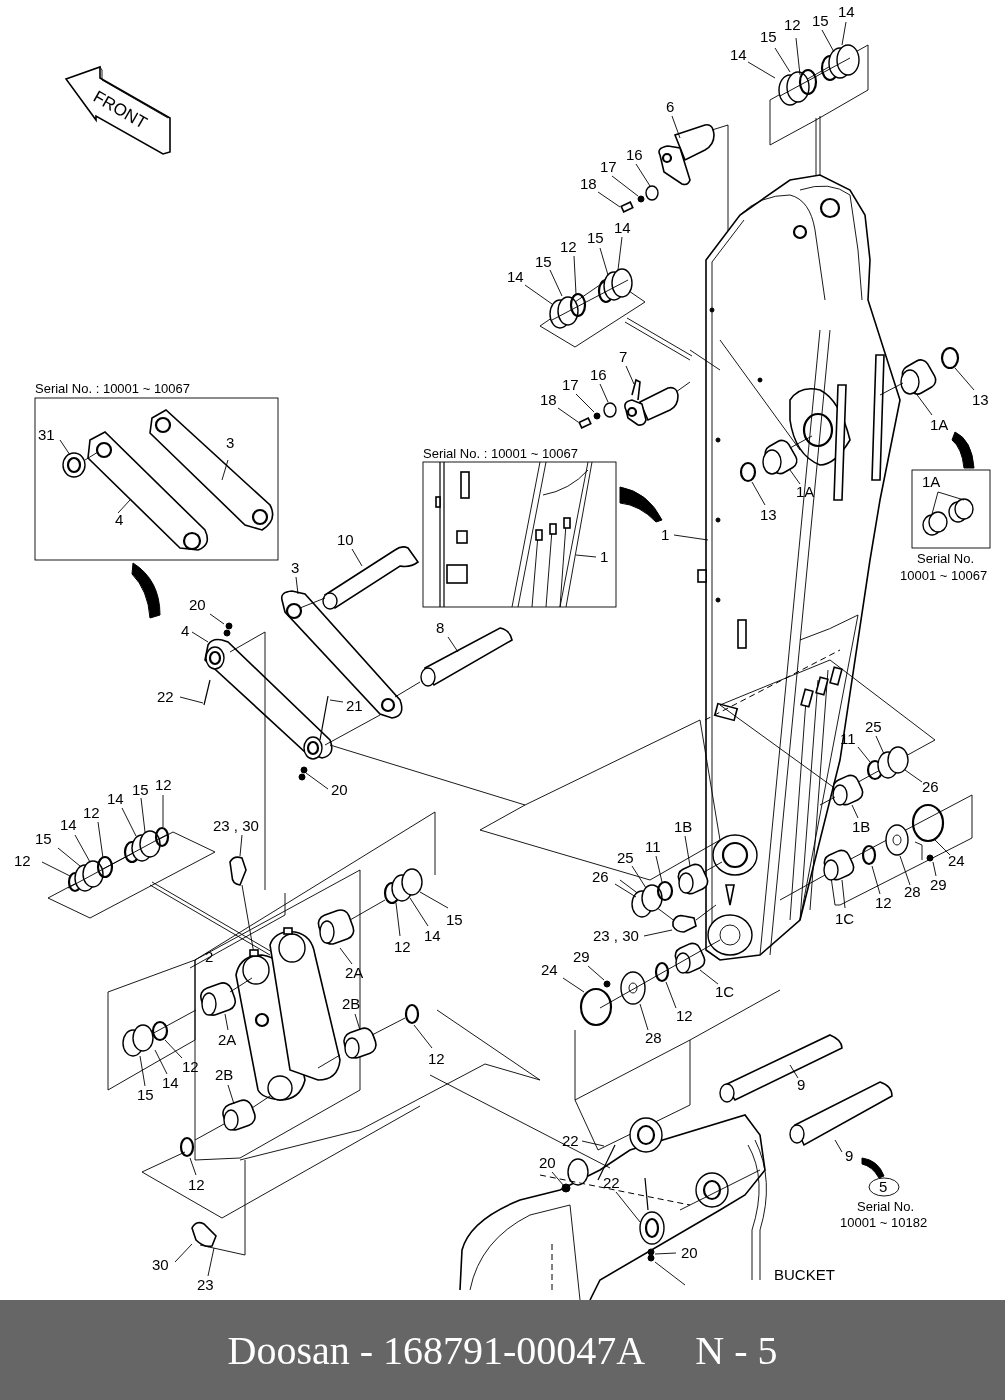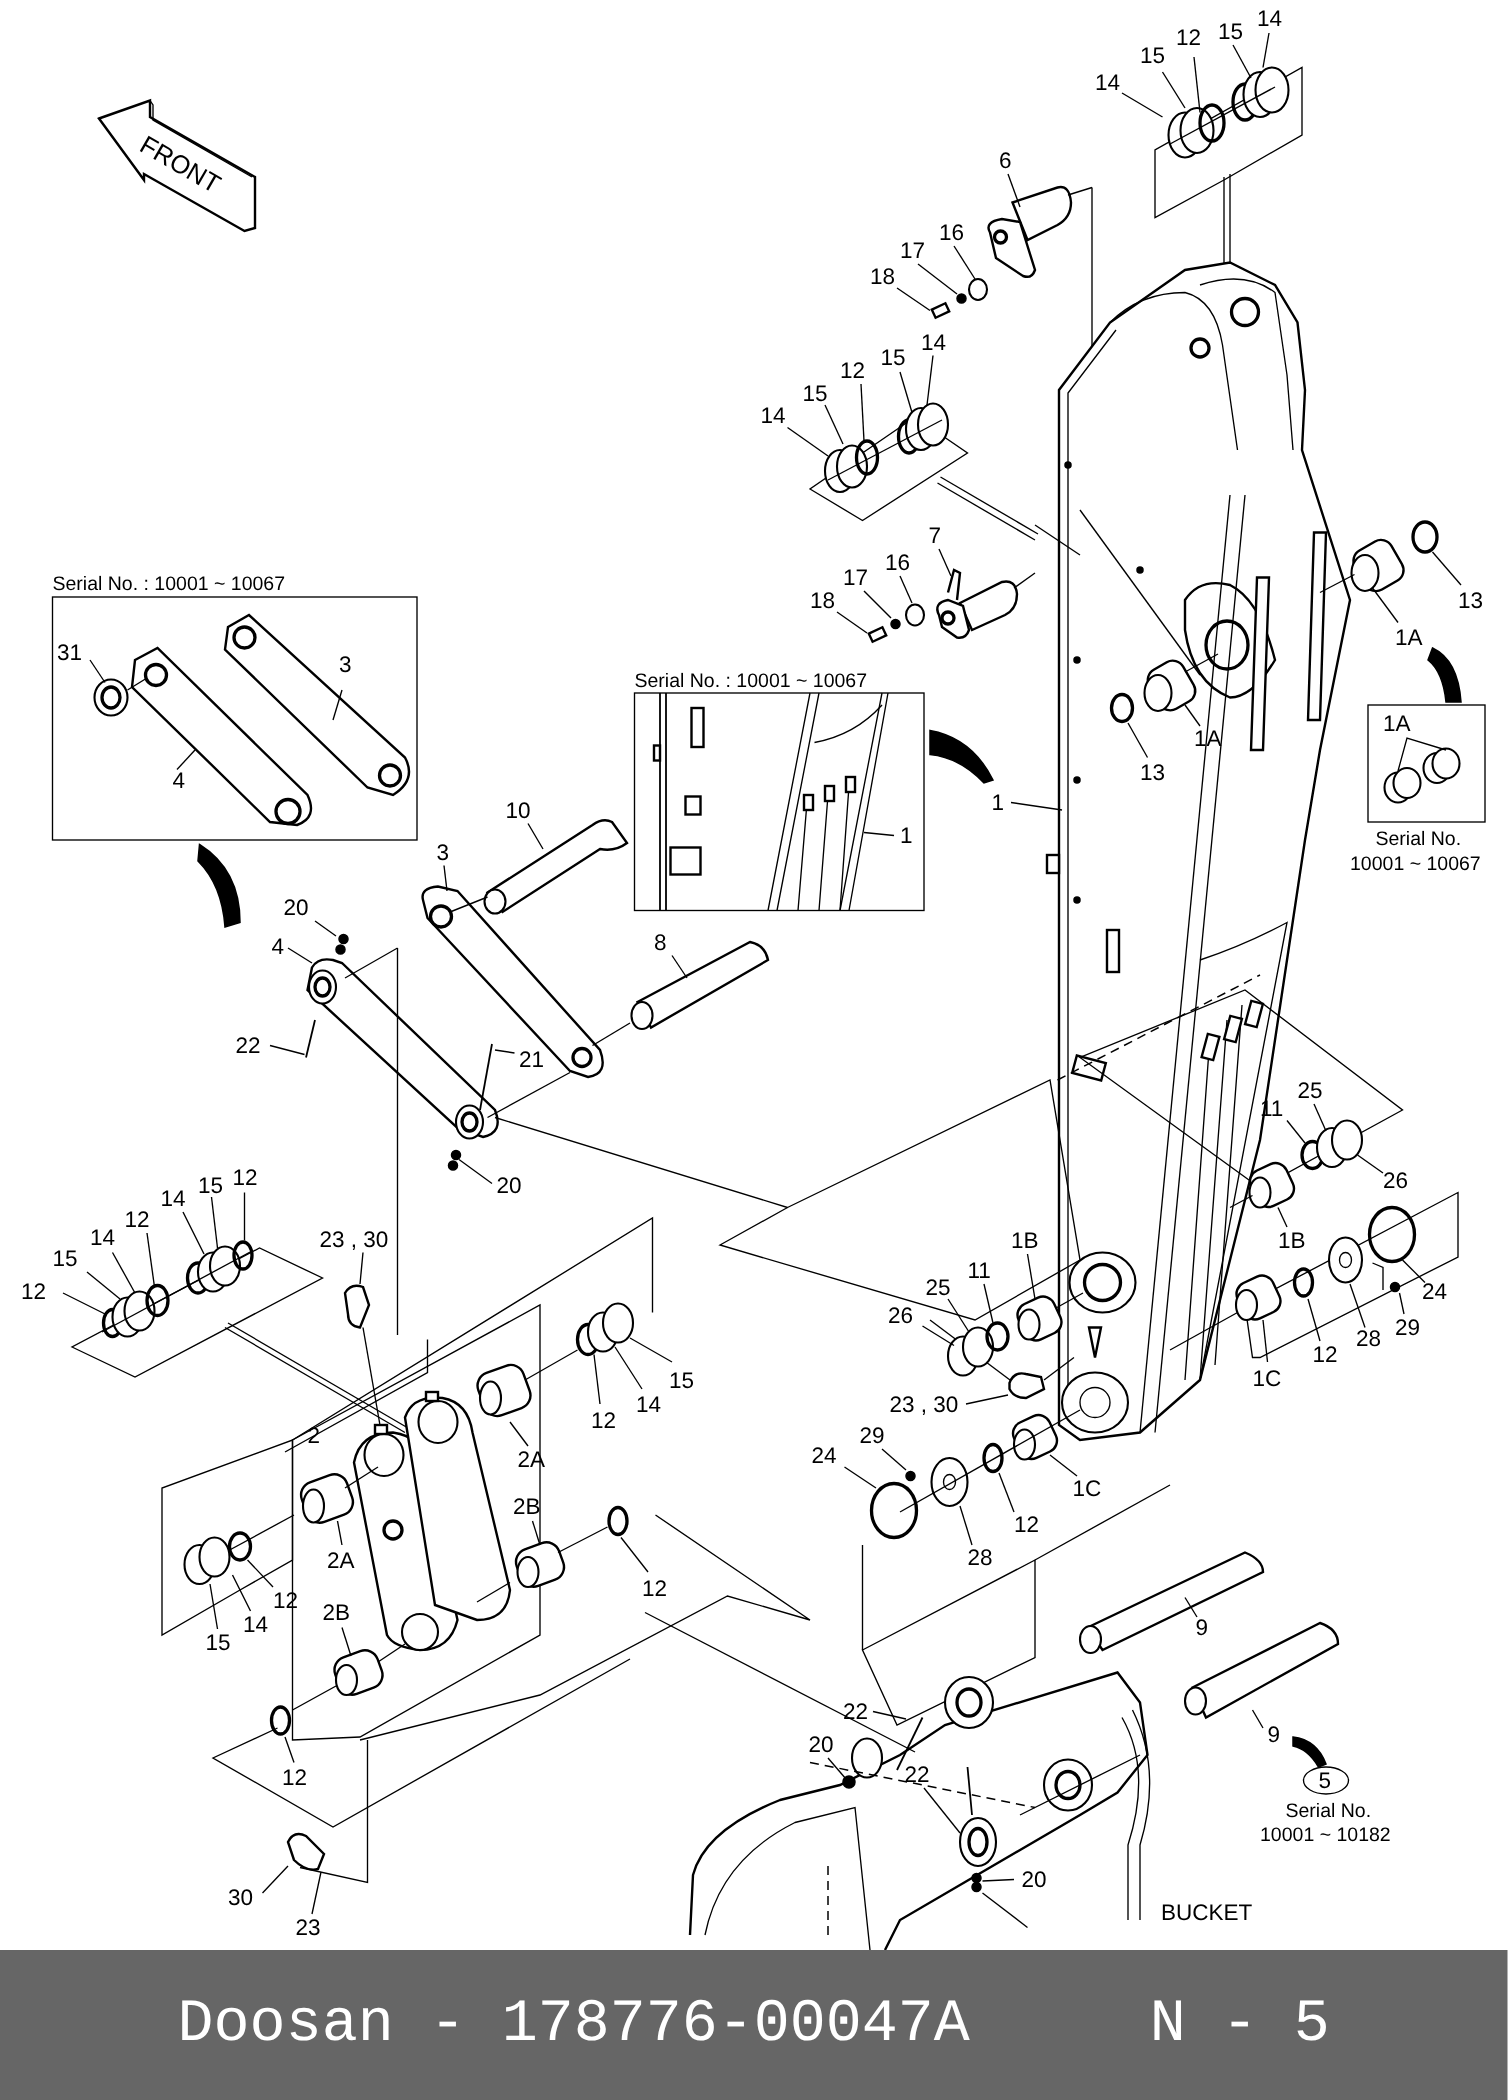--- a/index.html
+++ b/index.html
@@ -9,21 +9,21 @@
   .lbl { font-size:15px; }
   .serial { font-size:13px; }
   .ln { stroke:#000; stroke-width:1.2; fill:none; }
   .thin { stroke:#000; stroke-width:0.9; fill:none; }
   .part { stroke:#000; stroke-width:1.6; fill:#fff; }
   .ring { stroke:#000; stroke-width:2.2; fill:none; }
   .ringw { stroke:#000; stroke-width:1.4; fill:#fff; }
   .dark { fill:#000; stroke:#000; }
   .dash { stroke:#000; stroke-width:1; fill:none; stroke-dasharray:6 4; }
   #footer { position:absolute; left:0; top:1300px; width:1005px; height:100px; background:#666666; color:#ffffff;
-            display:flex; align-items:center; justify-content:center; font-family:Liberation Mono, monospace; font-size:40px; }
+            display:flex; align-items:center; justify-content:center; font-family:Liberation Serif, serif; font-size:40px; }
   #footer span { white-space:pre; }
 </style>
 </head>
 <body>
 
 <svg id="drawing" viewBox="0 0 1005 1300" xmlns="http://www.w3.org/2000/svg">
 
   <g>
     <polygon points="66,79 100,67 100,78 170,118 170,152 163,154 96,116 96,120" class="part"></polygon>
     <polyline points="100,67 102,70 102,80 168,118" class="thin"></polyline>
@@ -554,16 +554,16 @@
   <polyline points="552,1172 564,1186" class="thin"></polyline>
   <line x1="616" y1="1192" x2="640" y2="1222" class="thin"></line>
   <polyline points="676,1253 655,1254 M676,1253 654,1260" class="thin"></polyline>
   <line x1="655" y1="1262" x2="685" y2="1285" class="thin"></line>
   <text class="lbl" x="774" y="1280">BUCKET</text>
 </svg>
 
 <div id="footer">
   <span>Doosan</span>
   <span> - </span>
-  <span>178776-00047A</span>
+  <span>168791-00047A</span>
   <span>     </span>
   <span>N - 5</span>
 </div>
 
 </body></html>

